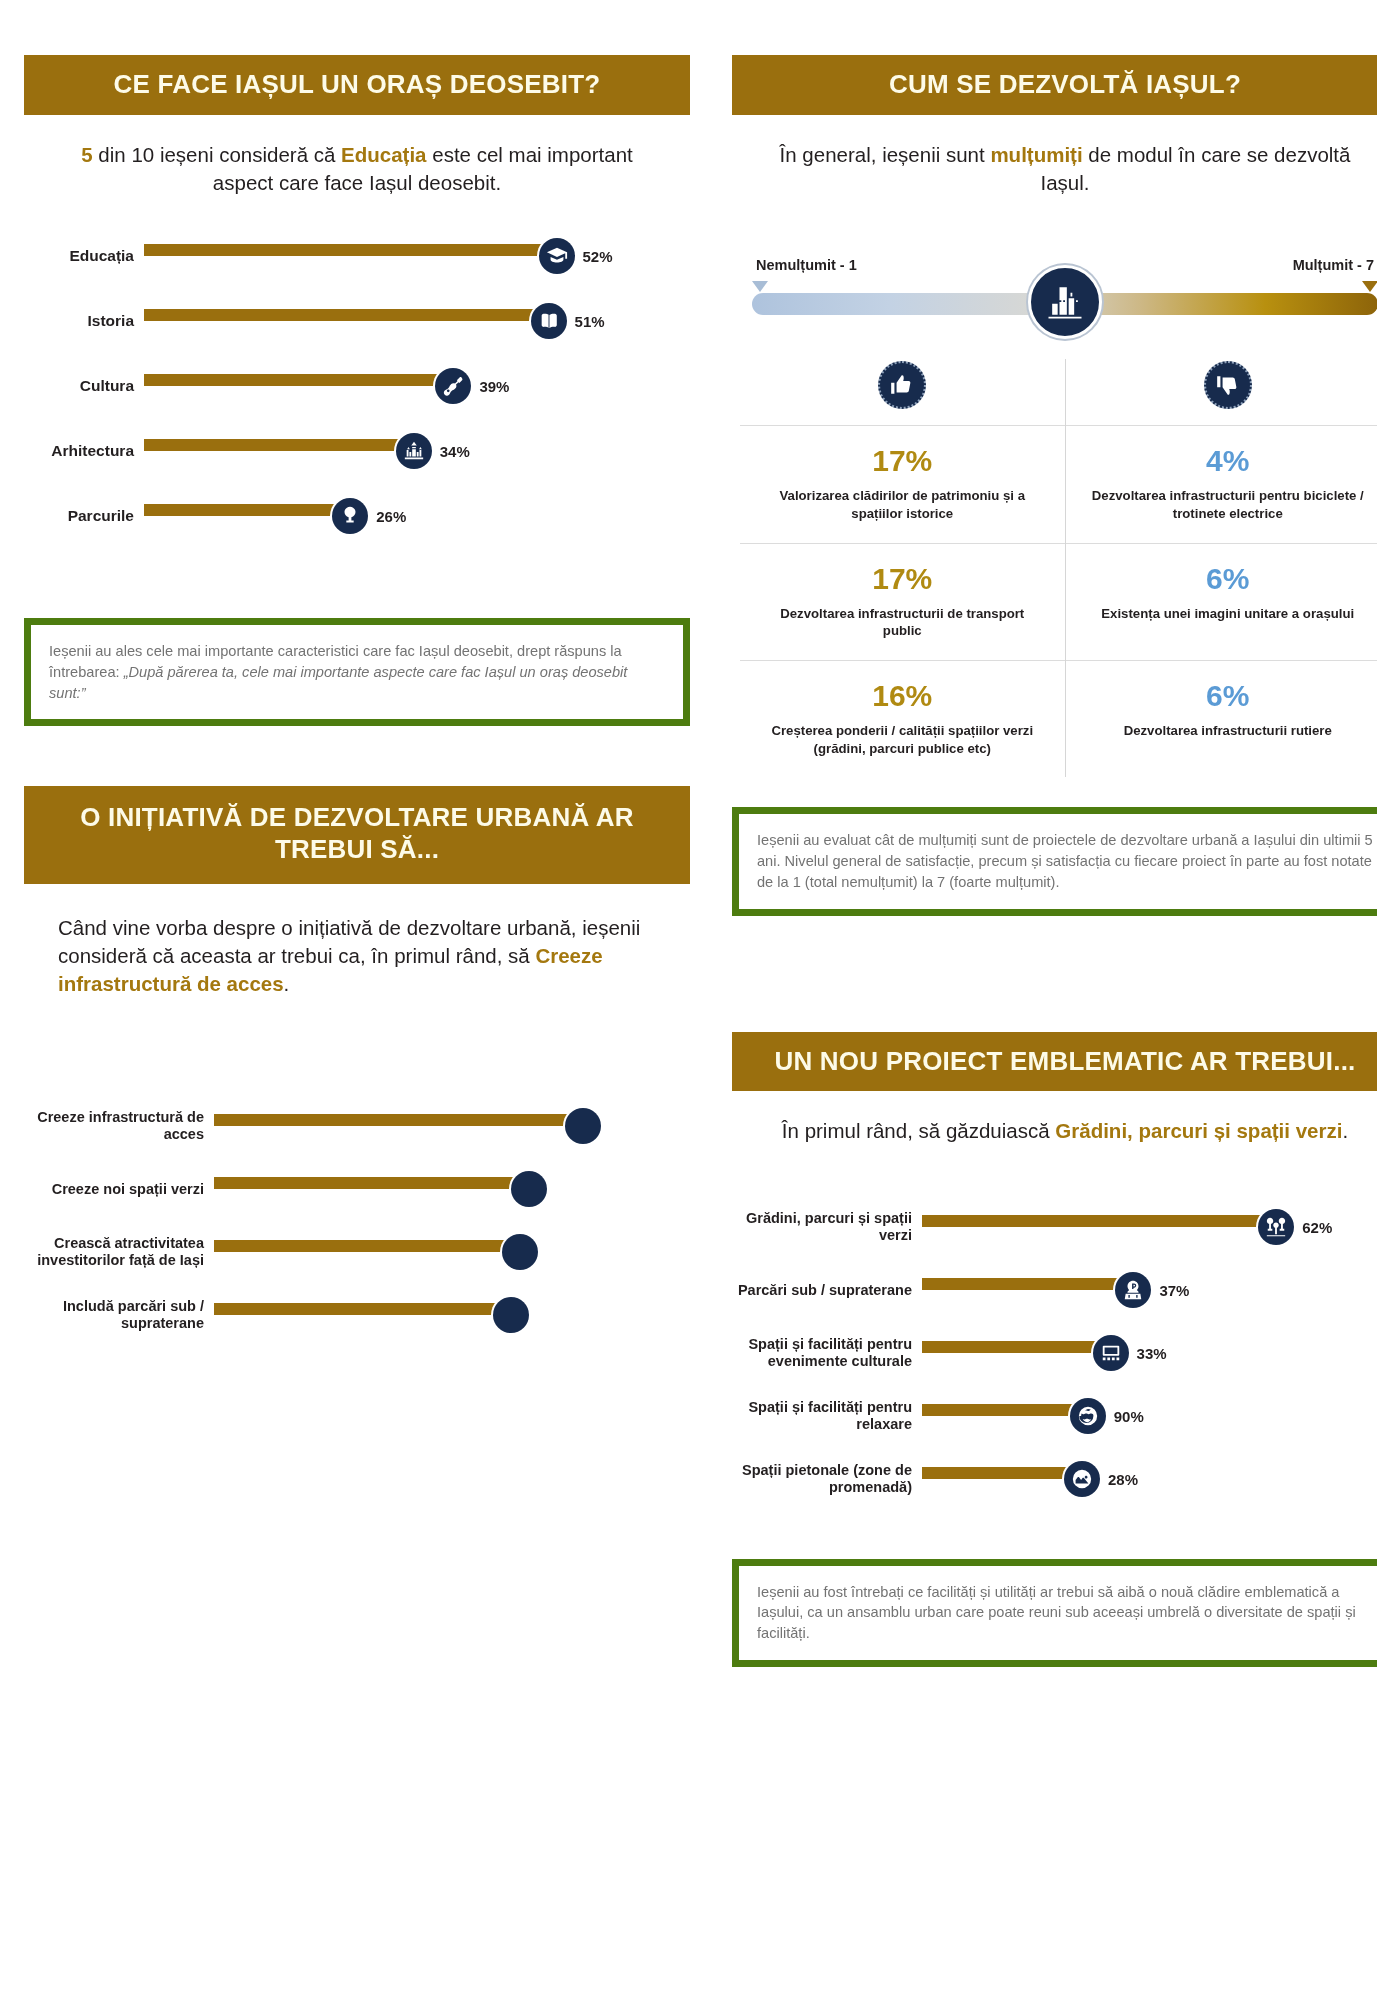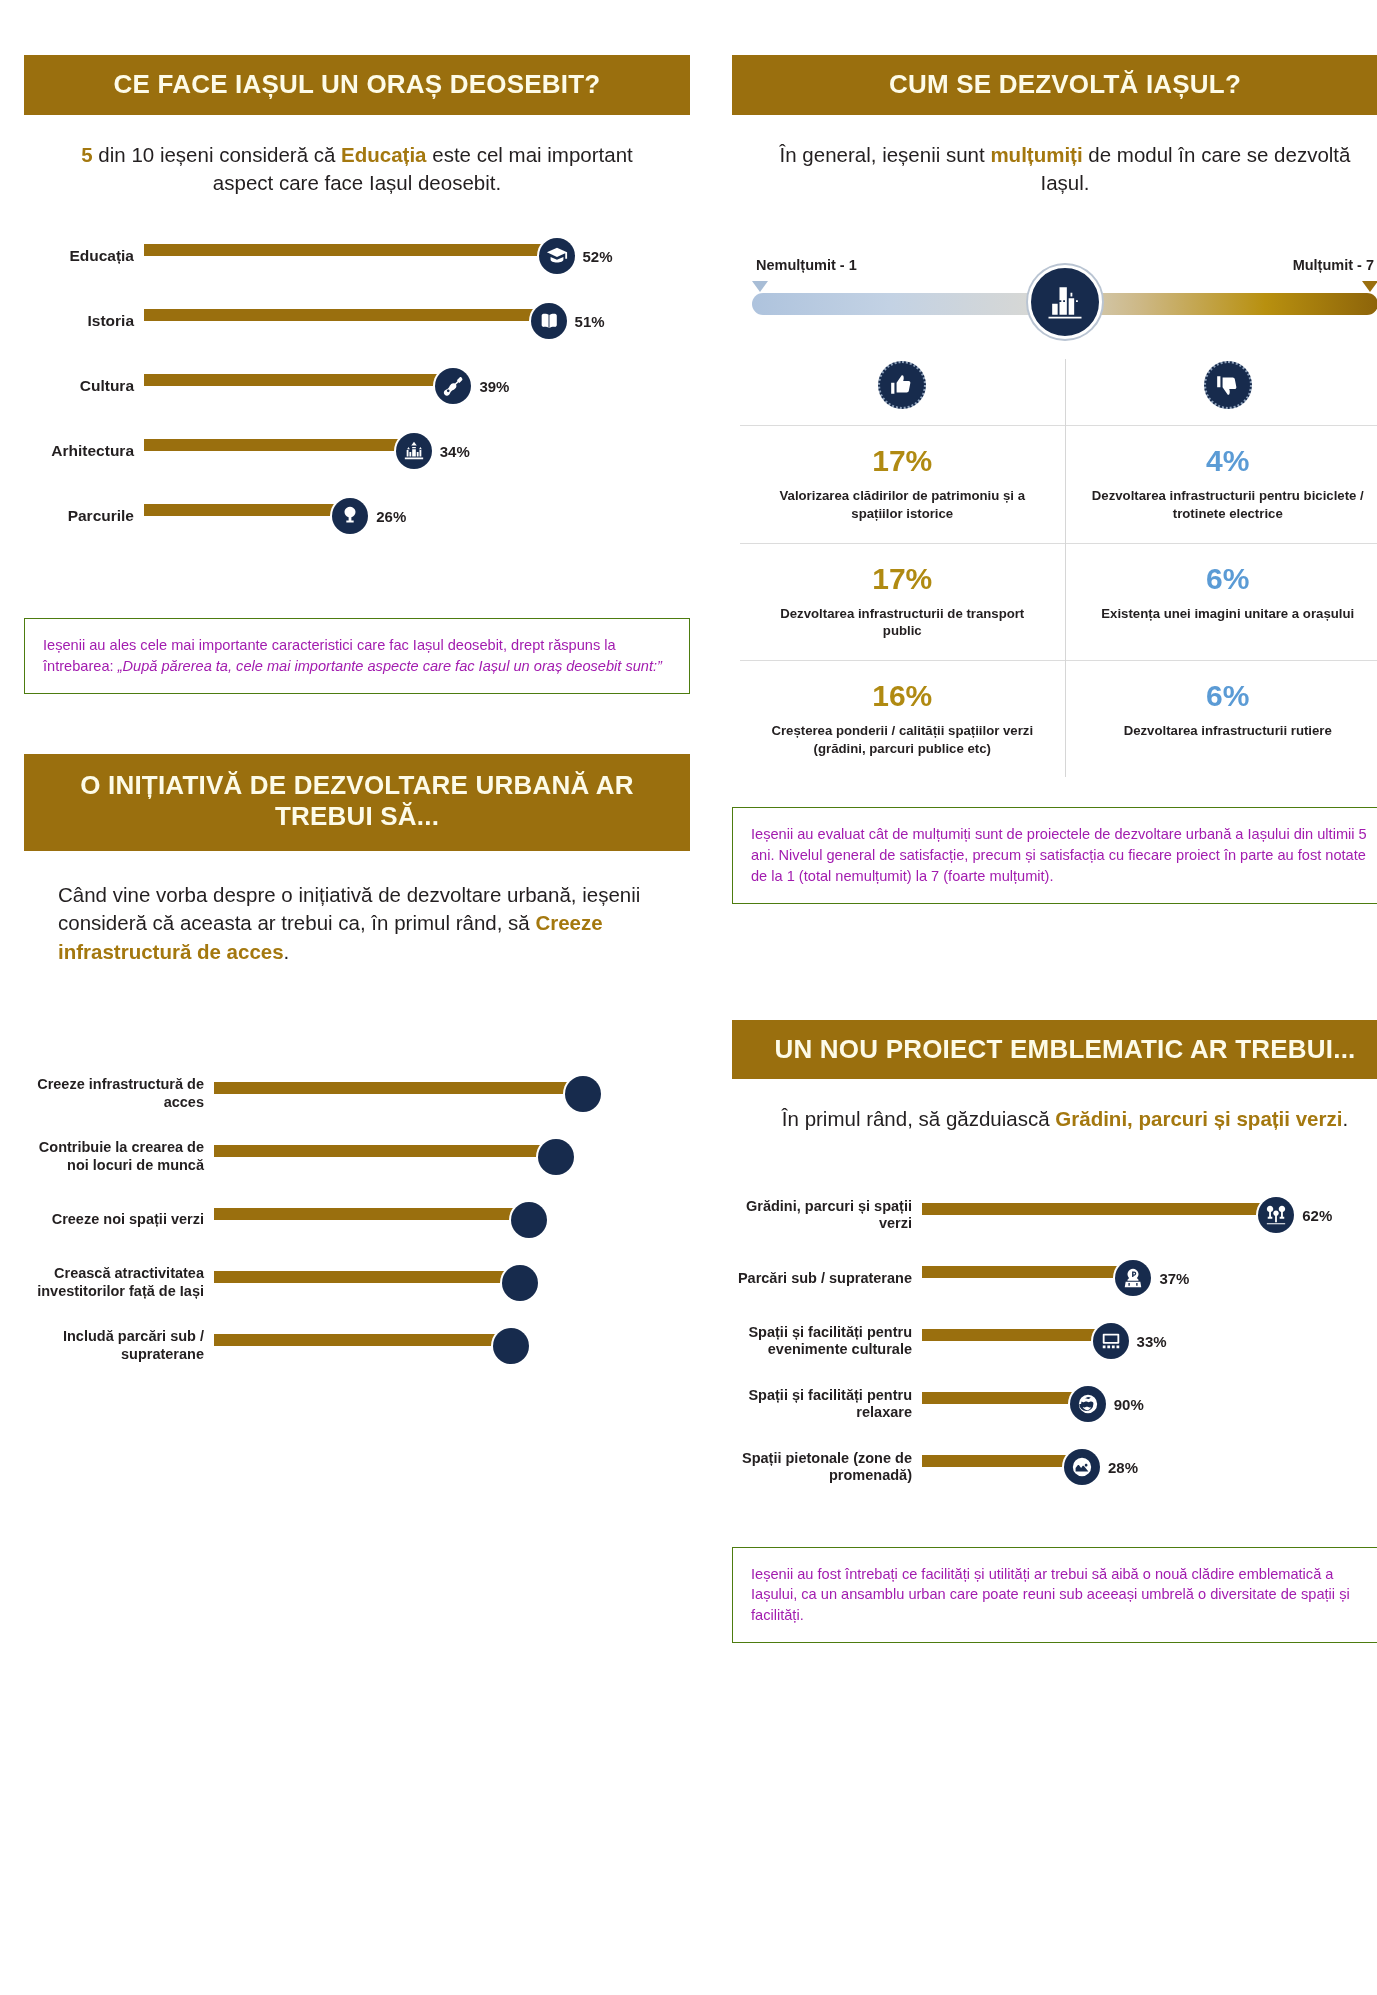--- a/index.html
+++ b/index.html
@@ -87,26 +87,26 @@
     position: absolute; top: 50%; left: 50%;
     transform: translate(-50%, -50%);
     font-size: 13px; font-weight: bold; color: #ffffff;
     letter-spacing: -.2px;
     margin-top: 28px;
   }
   .knob-pct .sm { font-size: 9.5px; }
 
   
   .footnote {
-    border: 1px solid #4d7c0f;
+    border: 7px solid #4d7c0f;
     background: #ffffff;
     padding: 16px 18px;
     font-size: 14.6px;
     line-height: 1.42;
-    color: #a21caf;
+    color: #737373;
   }
   .footnote em { font-style: italic; }
 
   
   .gauge-wrap { padding: 48px 20px 0 20px; position: relative; }
   .gauge-labels {
     display: flex; justify-content: space-between;
     font-size: 14.5px; font-weight: bold; color: #231f20;
     padding: 0 4px 6px 4px;
     margin-top: 12px;
@@ -271,29 +271,20 @@
           <div class="bar-row">
             <div class="bar-label">Creeze infrastructură de acces</div>
             <div class="bar-track" style="margin-right:44px">
               <div class="bar-fill" style="width:85.41666666666666%"></div>
               <div class="bar-knob" style="left:85.41666666666666%">
                 <span class="knob-pct">41<span class="sm">%</span></span>
               </div>
             </div>
           </div>
           <div class="bar-row">
-            <div class="bar-label">Contribuie la crearea de noi locuri de muncă</div>
-            <div class="bar-track" style="margin-right:44px">
-              <div class="bar-fill" style="width:79.16666666666666%"></div>
-              <div class="bar-knob" style="left:79.16666666666666%">
-                <span class="knob-pct">38<span class="sm">%</span></span>
-              </div>
-            </div>
-          </div>
-          <div class="bar-row">
             <div class="bar-label">Creeze noi spații verzi</div>
             <div class="bar-track" style="margin-right:44px">
               <div class="bar-fill" style="width:72.91666666666666%"></div>
               <div class="bar-knob" style="left:72.91666666666666%">
                 <span class="knob-pct">35<span class="sm">%</span></span>
               </div>
             </div>
           </div>
           <div class="bar-row">
             <div class="bar-label">Crească atractivitatea investitorilor față de Iași</div>

